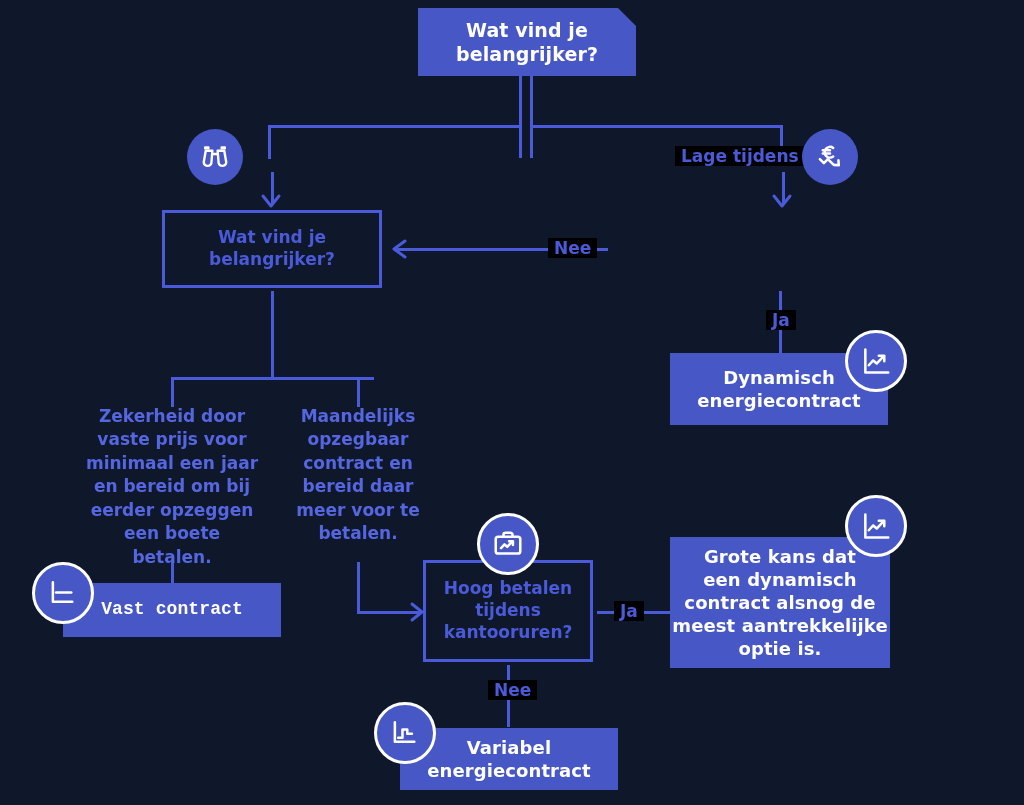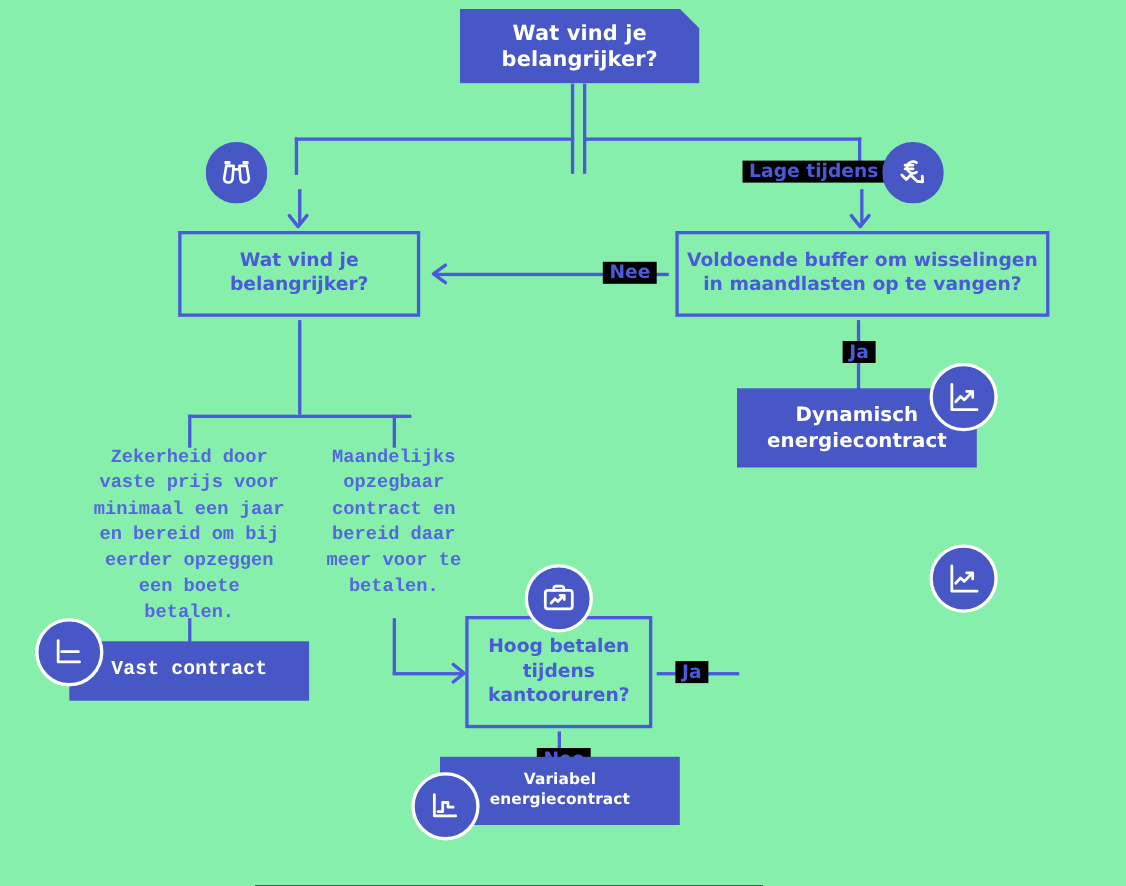--- a/index.html
+++ b/index.html
@@ -5,21 +5,21 @@
   * { box-sizing: border-box; margin: 0; padding: 0; }
   html, body {
     width: 1024px; height: 805px;
     background: #000000;
     font-family: "DejaVu Sans", "Liberation Sans", sans-serif;
     overflow: hidden;
   }
   #stage {
     position: relative;
     width: 1024px; height: 805px;
-    background: #86efac;
+    background: #0f172a;
   }
   
   .node {
     position: absolute;
     display: flex;
     align-items: center;
     justify-content: center;
     text-align: center;
     line-height: 1.28;
     white-space: pre-line;
@@ -34,21 +34,20 @@
     border: 3px solid #4a5ad8;
     color: #4a5ad8;
     font-weight: 700;
     background: transparent;
   }
   .plaintext {
     color: #5566e0;
     font-weight: 700;
     background: transparent;
     line-height: 1.38;
-    font-family: Liberation Mono, monospace;
   }
   .edge-label {
     position: absolute;
     color: #4a5ad8;
     font-weight: 700;
     font-size: 17px;
     background: #000;
     padding: 0 6px;
     white-space: nowrap;
   }
@@ -154,24 +153,20 @@
       <path d="M4.4 13.6l3 3 3-3 3.6 3.6"></path>
       <path d="M18.3 14.4l.3 3.8-3.8-.3"></path>
     </svg>
   </div>
 
   <div class="node outlined" style="left:162px; top:210px; width:220px; height:78px; font-size:17px;">
     <span>Wat vind je
 belangrijker?</span>
   </div>
 
-  <div class="node outlined" style="left:614px; top:210px; width:340px; height:78px; font-size:17px;">
-    <span>Voldoende buffer om wisselingen
-in maandlasten op te vangen?</span>
-  </div>
 
   <div class="edge-label" style="left:548px; top:238px;">
     <span>Nee</span>
   </div>
 
   <div class="edge-label" style="left:766px; top:310px;">
     <span>Ja</span>
   </div>
 
   <div class="node filled" style="left:670px; top:353px; width:218px; height:72px; font-size:18px;">
@@ -229,29 +224,36 @@
   </div>
 
   <div class="edge-label" style="left:614px; top:601px;">
     <span>Ja</span>
   </div>
 
   <div class="edge-label" style="left:488px; top:680px;">
     <span>Nee</span>
   </div>
 
+  <div class="node filled" style="left:670px; top:537px; width:220px; height:131px; font-size:18px;">
+    <span>Grote kans dat
+een dynamisch
+contract alsnog de
+meest aantrekkelijke
+optie is.</span>
+  </div>
   <div class="icon-badge" style="left:845px; top:495px; width:62px; height:62px;">
     <svg width="32" height="32" viewBox="0 0 24 24" fill="none" stroke="#ffffff" stroke-width="1.9" stroke-linecap="round" stroke-linejoin="round">
       <path d="M4 3.4v17.2h17.2"></path>
       <path d="M6.6 15.2l3.3-3.6 2.6 2.3 5.3-5.6"></path>
       <path d="M14.1 8.1h4.1v4.1"></path>
     </svg>
   </div>
 
-  <div class="node filled" style="left:400px; top:688px; width:218px; height:62px; font-size:14px;">
+  <div class="node filled" style="left:400px; top:728px; width:218px; height:62px; font-size:18px;">
     <span>Variabel
 energiecontract</span>
   </div>
   <div class="icon-badge" style="left:374px; top:702px; width:62px; height:62px;">
     <svg width="32" height="32" viewBox="0 0 24 24" fill="none" stroke="#ffffff" stroke-width="1.9" stroke-linecap="round" stroke-linejoin="round">
       <path d="M4.4 4v14.6h14.6"></path>
       <path d="M6.9 15.6h3.2V9.4h3.6v3.2h3.5"></path>
     </svg>
   </div>
 

